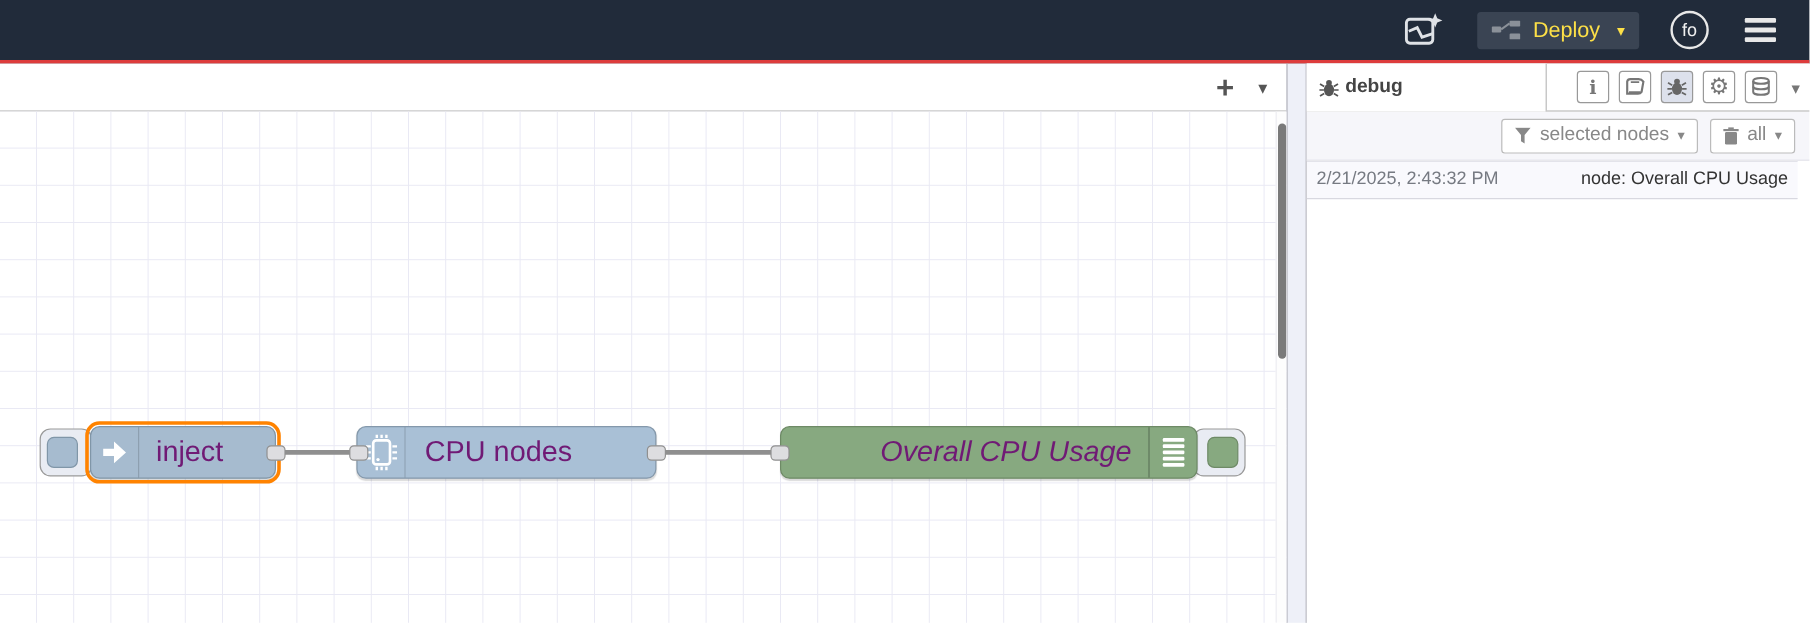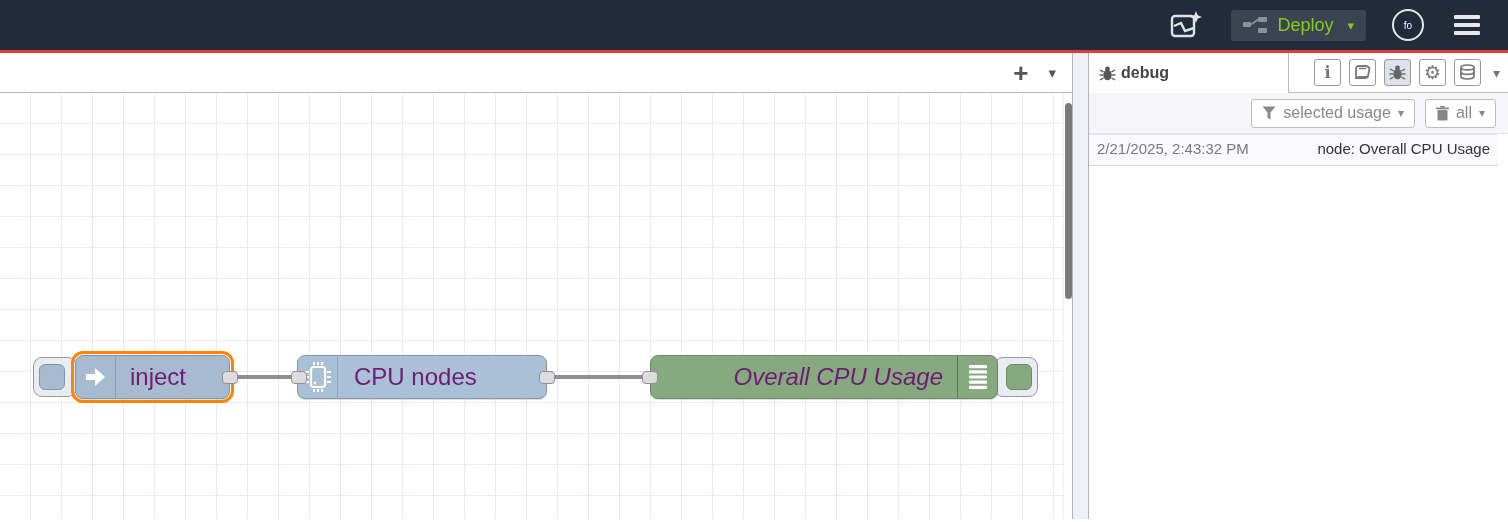--- a/index.html
+++ b/index.html
@@ -5,25 +5,25 @@
   * { margin:0; padding:0; box-sizing:border-box; }
   html,body { width:1508px; height:522px; overflow:hidden; background:#fff;
               font-family:"Liberation Sans", sans-serif; }
 
   
   .header { height:53px; background:#212b3a; border-bottom:3px solid #dd3c3c;
             display:flex; align-items:center; justify-content:flex-end;
             gap:26px; padding:0 24px 0 0; }
   .hdr-iconbtn { width:38px; height:34px; display:flex; align-items:center; justify-content:center; cursor:pointer; }
   .deploy-btn { height:31px; background:#3a4453; border-radius:3px; display:flex;
-                align-items:center; gap:10px; padding:0 12px; color:#84cc16;
+                align-items:center; gap:10px; padding:0 12px; color:#fde047;
                 font-size:18px; cursor:default; }
   .deploy-btn .chev { font-size:13px; margin-left:4px; }
   .avatar { width:32px; height:32px; border:2px solid #e8e8e8; border-radius:50%;
-            color:#f0f0f0; font-size:10px; display:flex; align-items:center;
+            color:#f0f0f0; font-size:15px; display:flex; align-items:center;
             justify-content:center; cursor:pointer; }
   .hamburger { display:flex; flex-direction:column; gap:4px; cursor:pointer; padding:4px; }
   .hamburger span { width:26px; height:4px; background:#e8e8e8; border-radius:1px; }
 
   
   .main { display:flex; height:466px; }
   .workspace { width:1072px; display:flex; flex-direction:column; }
   .separator { width:17px; background:#eef0f8; border-left:1px solid #b3b3bb;
                border-right:1px solid #b3b3bb; }
   .sidebar { flex:1; background:#fff; display:flex; flex-direction:column; }
@@ -280,21 +280,21 @@
       </div>
     </div>
 
     <div class="sb-toolbar">
       <div class="tool-btn">
         <span>
           <svg width="14" height="14" viewBox="0 0 14 14">
             <path d="M0.5 0.5 h13 L8.5 6.5 v7 l-3-1.8 v-5.2 Z" fill="#888"></path>
           </svg>
         </span>
-        <span>selected usage</span>
+        <span>selected nodes</span>
         <span class="chev">▾</span>
       </div>
       <div class="tool-btn">
         <span>
           <svg width="13" height="15" viewBox="0 0 13 15">
             <rect x="1.5" y="4" width="10" height="10.5" rx="1.2" fill="#888"></rect>
             <rect x="0" y="1.5" width="13" height="1.8" fill="#888"></rect>
             <rect x="4.2" y="0" width="4.6" height="1.6" fill="#888"></rect>
           </svg>
         </span>

